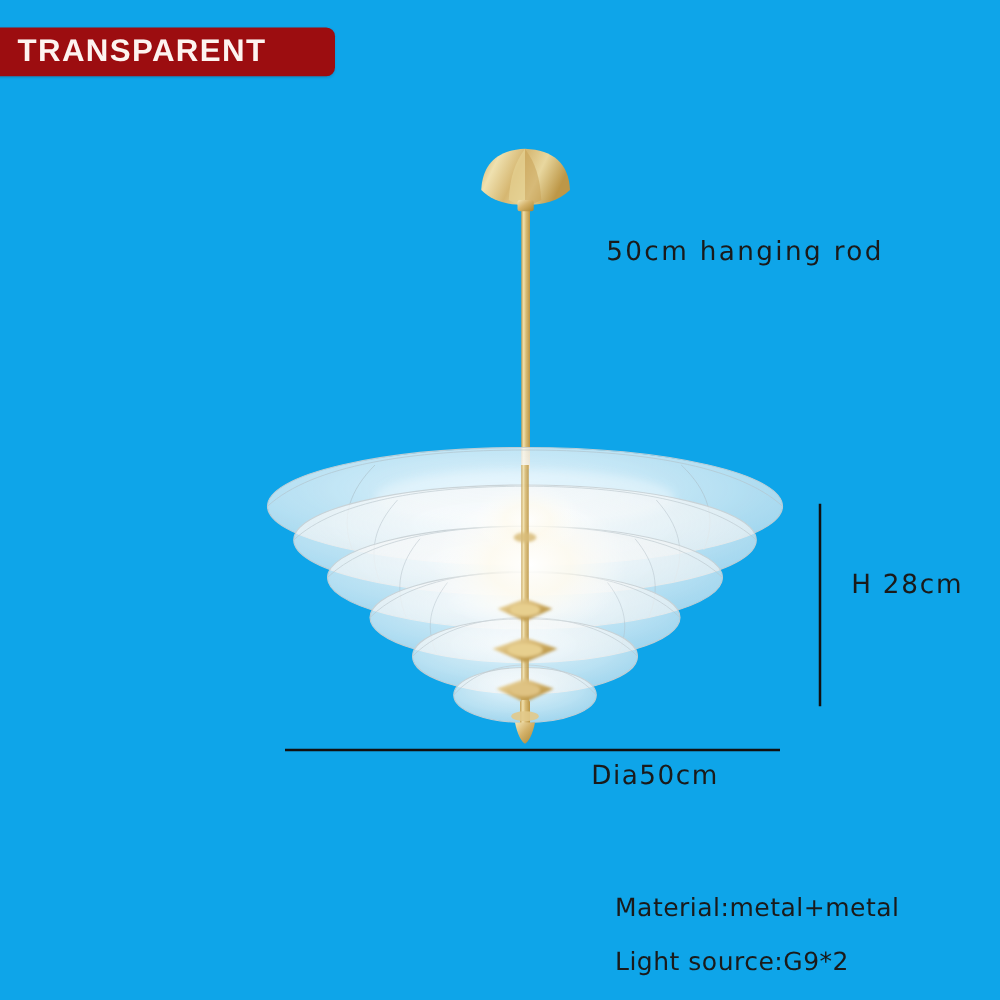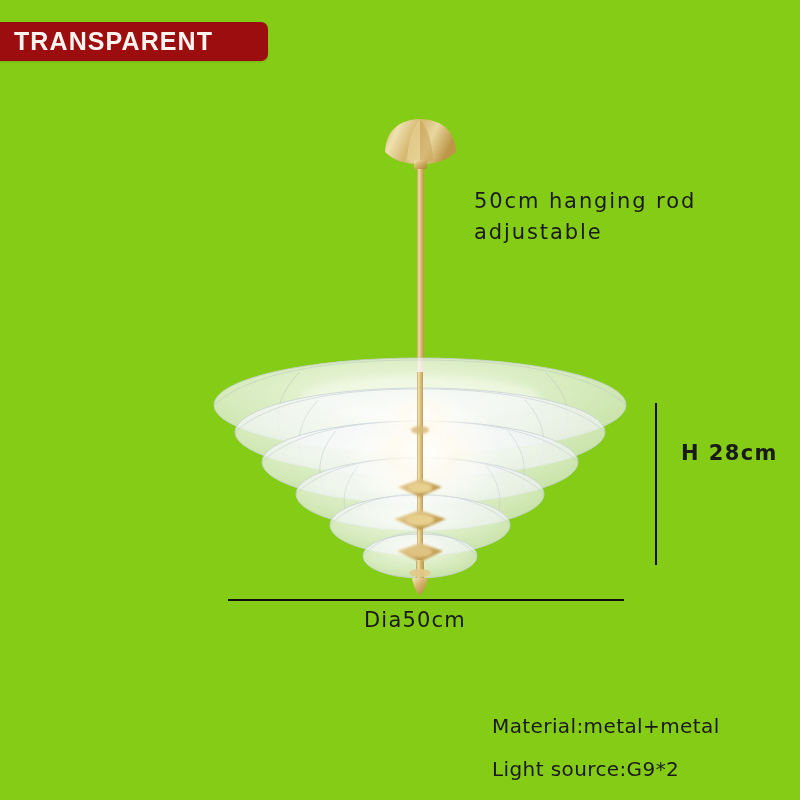--- a/index.html
+++ b/index.html
@@ -10,21 +10,21 @@
     width: 800px;
     height: 800px;
     background: #ffffff;
     font-family: "DejaVu Sans", sans-serif;
     overflow: hidden;
   }
   #stage {
     position: relative;
     width: 800px;
     height: 800px;
-    background: #84cc16;
+    background: #0ea5e9;
   }
 
   
   .banner {
     position: absolute;
     left: -14px;
     top: 22px;
     width: 282px;
     height: 39px;
     background: #9c0d10;
@@ -51,34 +51,34 @@
     color: #1a1a1a;
     font-size: 21px;
     font-family: "DejaVu Sans", sans-serif;
     letter-spacing: 1.6px;
     white-space: nowrap;
   }
   .rod-note {
     left: 474px;
     top: 186px;
     width: 244px;
+    text-align: center;
     line-height: 31px;
     letter-spacing: 1.9px;
   }
   .h-label {
     left: 681px;
-    top: 441px;
+    top: 455px;
     letter-spacing: 1.4px;
-    font-weight: bold;
   }
   .dia-label {
     left: 255px;
     top: 608px;
     width: 320px;
-    text-align: center;
+    text-align: right;
     letter-spacing: 1.2px;
   }
   .spec-block {
     position: absolute;
     left: 492px;
     top: 705px;
     color: #1a1a1a;
     font-size: 20px;
     line-height: 43px;
     letter-spacing: 0.4px;
@@ -235,21 +235,20 @@
       <path d="M412 578 C 414 588, 417 593, 420 595 C 423 593, 426 588, 428 578 Z" fill="url(#goldHub)"></path>
       <ellipse cx="420" cy="573" rx="11" ry="4" fill="#e2c98a" opacity="0.9"></ellipse>
     </g>
   </svg>
 
   <div class="rule-v"></div>
   <div class="rule-h"></div>
 
   <div class="anno rod-note">
     <span>50cm hanging rod</span><br>
-    <span>adjustable</span>
   </div>
 
   <div class="anno h-label">H 28cm</div>
   <div class="anno dia-label">Dia50cm</div>
 
   <div class="spec-block">
     <span class="spec-line">Material:metal+metal</span>
     <span class="spec-line">Light source:G9*2</span>
   </div>
 

